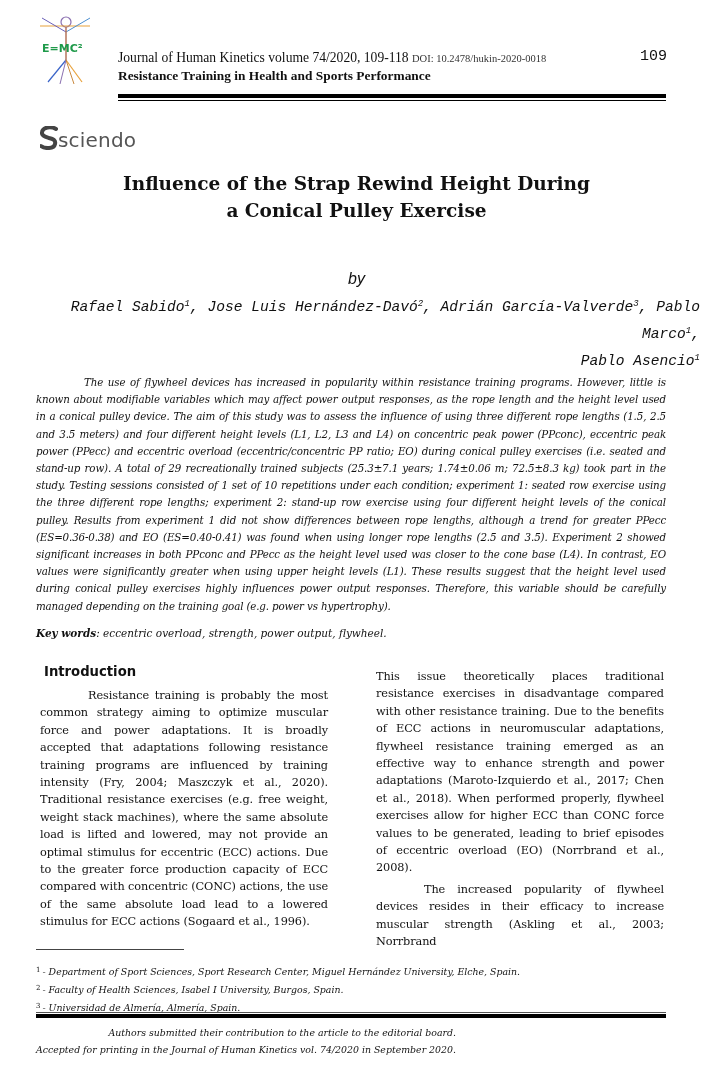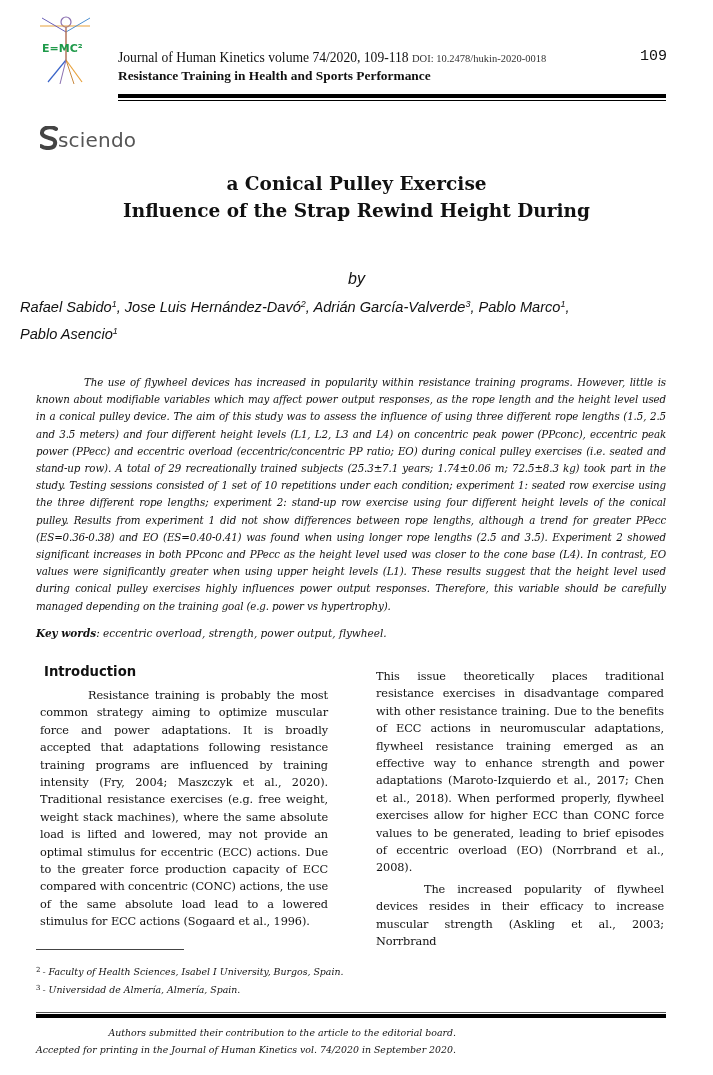--- a/index.html
+++ b/index.html
@@ -14,21 +14,21 @@
   .section-line { left: 118px; top: 68px; font-family: "Liberation Serif", serif; font-size: 13.4px; font-weight: bold; white-space: nowrap; }
   .header-rule { left: 118px; top: 94px; width: 548px; height: 4px; background: #000; }
   .header-rule-thin { left: 118px; top: 100px; width: 548px; height: 1px; background: #000; }
 
   .sciendo { left: 40px; top: 128px; height: 24px; display: flex; align-items: center; }
   .sciendo-word { font-family: "DejaVu Sans", sans-serif; font-size: 20px; color: #555; letter-spacing: 0.2px; }
 
   
   .title { left: 0; width: 713px; top: 170px; text-align: center; font-family: "DejaVu Serif", serif; font-weight: bold; font-size: 18.5px; line-height: 27px; }
   .by { left: 0; width: 713px; top: 270px; text-align: center; font-family: Liberation Sans, sans-serif; font-style: italic; font-size: 16px; }
-  .authors { left: 20px; width: 680px; top: 292px; text-align: left; font-family: Liberation Sans, sans-serif; font-style: italic; font-size: 14.6px; line-height: 24px; }
+  .authors { left: 20px; width: 680px; top: 292px; text-align: right; font-family: Liberation Mono, monospace; font-style: italic; font-size: 14.6px; line-height: 24px; }
   .authors sup { font-size: 9px; vertical-align: 5px; }
 
   
   .abstract { left: 36px; width: 630px; top: 374px; font-family: "DejaVu Serif", serif; font-style: italic; font-size: 10.3px; line-height: 17.2px; text-align: justify; text-indent: 48px; letter-spacing: -0.15px; }
   .keywords { left: 36px; width: 630px; top: 627px; font-family: "DejaVu Serif", serif; font-style: italic; font-size: 10.5px; }
   .keywords b { font-weight: bold; }
 
   
   .col { width: 296px; font-family: "DejaVu Serif", serif; font-size: 11.3px; line-height: 17.4px; text-align: justify; letter-spacing: -0.1px; }
   .col p { margin: 4px; }
@@ -74,22 +74,22 @@
 <div class="abs sciendo">
   <span>
     <svg width="18" height="24" viewBox="0 0 18 24">
       <path d="M16 3 C11 0 3 1 2 6 C1 10 6 11 9 12 C13 13 16 14 15 18 C14 23 5 23 1 20" fill="none" stroke="#444" stroke-width="4" stroke-linecap="round"></path>
     </svg>
   </span>
   <span class="sciendo-word">sciendo</span>
 </div>
 
 <div class="abs title">
+  <div>Influence of the Strap Rewind Height During</div>
   <div>a Conical Pulley Exercise</div>
-  <div>Influence of the Strap Rewind Height During</div>
 </div>
 <div class="abs by">by</div>
 <div class="abs authors">
   <span><span>Rafael Sabido</span><sup>1</sup></span>, 
   <span><span>Jose Luis Hernández-Davó</span><sup>2</sup></span>, 
   <span><span>Adrián García-Valverde</span><sup>3</sup></span>, 
   <span><span>Pablo Marco</span><sup>1</sup></span>,<br>
   <span><span>Pablo Asencio</span><sup>1</sup></span>
 </div>
 
@@ -102,20 +102,21 @@
 <div class="abs col col-left">
   <p class="indent">Resistance training is probably the most common strategy aiming to optimize muscular force and power adaptations. It is broadly accepted that adaptations following resistance training programs are influenced by training intensity (Fry, 2004; Maszczyk et al., 2020). Traditional resistance exercises (e.g. free weight, weight stack machines), where the same absolute load is lifted and lowered, may not provide an optimal stimulus for eccentric (ECC) actions. Due to the greater force production capacity of ECC compared with concentric (CONC) actions, the use of the same absolute load lead to a lowered stimulus for ECC actions (Sogaard et al., 1996).</p>
 </div>
 <div class="abs col col-right">
   <p>This issue theoretically places traditional resistance exercises in disadvantage compared with other resistance training. Due to the benefits of ECC actions in neuromuscular adaptations, flywheel resistance training emerged as an effective way to enhance strength and power adaptations (Maroto-Izquierdo et al., 2017; Chen et al., 2018). When performed properly, flywheel exercises allow for higher ECC than CONC force values to be generated, leading to brief episodes of eccentric overload (EO) (Norrbrand et al., 2008).</p>
   <p class="indent">The increased popularity of flywheel devices resides in their efficacy to increase muscular strength (Askling et al., 2003; Norrbrand</p>
 </div>
 
 <div class="abs fn-rule"></div>
 <div class="abs footnotes">
+  <div><sup>1</sup><span>- Department of Sport Sciences, Sport Research Center, Miguel Hernández University, Elche, Spain.</span></div>
   <div><sup>2</sup><span>- Faculty of Health Sciences, Isabel I University, Burgos, Spain.</span></div>
   <div><sup>3</sup><span>- Universidad de Almería, Almería, Spain.</span></div>
 </div>
 <div class="abs footer-rule-thin"></div>
 <div class="abs footer-rule"></div>
 <div class="abs footer">
   <div>Authors submitted their contribution to the article to the editorial board.</div>
   <div>Accepted for printing in the Journal of Human Kinetics vol. 74/2020 in September 2020.</div>
 </div>
 

